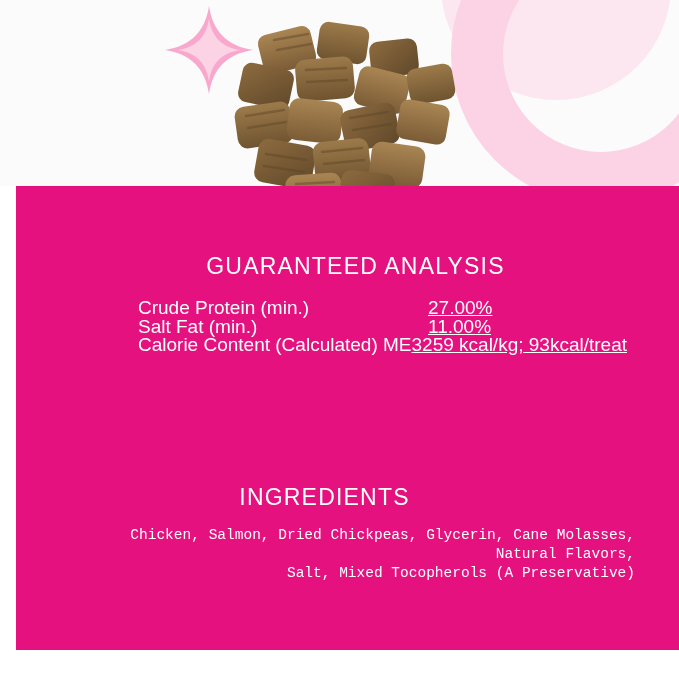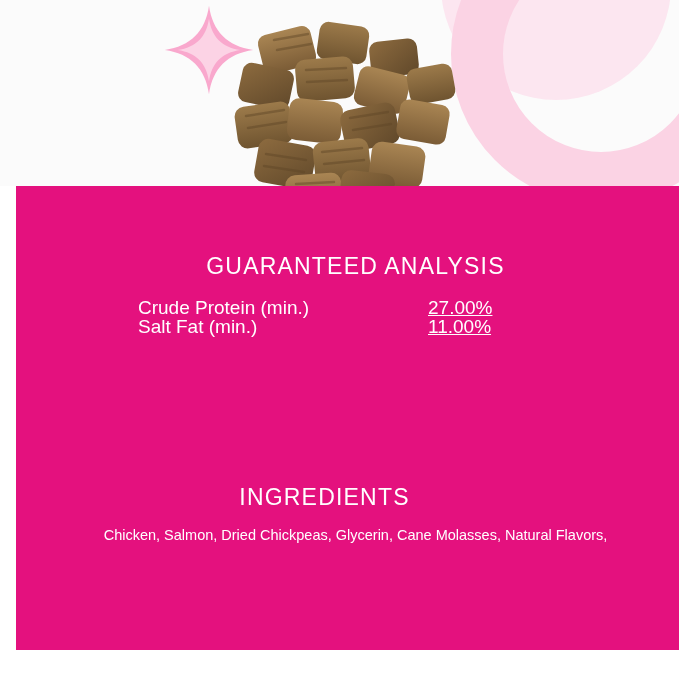--- a/index.html
+++ b/index.html
@@ -122,23 +122,24 @@
     white-space: nowrap;
   }
   .ga-label { width: 290px; }
   .ga-value { flex: 1; text-decoration: underline; }
 
   .ingredients-text {
     position: absolute;
     left: 60px;
     top: 340px;
     width: 559px;
-    text-align: center;
+    text-align: right;
     font-size: 14.5px;
     line-height: 19px;
+    font-family: Liberation Mono, monospace;
   }
 </style>
 </head>
 <body>
 
 <div class="page">
 
   <div class="hero">
 
     <div class="ring-soft"></div>
@@ -218,26 +219,31 @@
         <div class="ga-value">27.00%</div>
       </div>
 
       <div class="ga-row">
         <div class="ga-label">Salt Fat (min.)</div>
         <div class="ga-value">11.00%</div>
       </div>
 
 
 
+      <div class="ga-row">
+        <div class="ga-label">Calorie Content (Calculated) ME</div>
+        <div class="ga-value">3259 kcal/kg; 93kcal/treat</div>
+      </div>
 
     </div>
 
     <div class="heading" id="ing-heading">INGREDIENTS</div>
 
     <div class="ingredients-text">
       <div>Chicken, Salmon, Dried Chickpeas, Glycerin, Cane Molasses, Natural Flavors,</div>
+      <div>Salt, Mixed Tocopherols (A Preservative)</div>
     </div>
 
   </div>
 
   <div class="footer-strip"></div>
 
 </div>
 
 </body></html>

